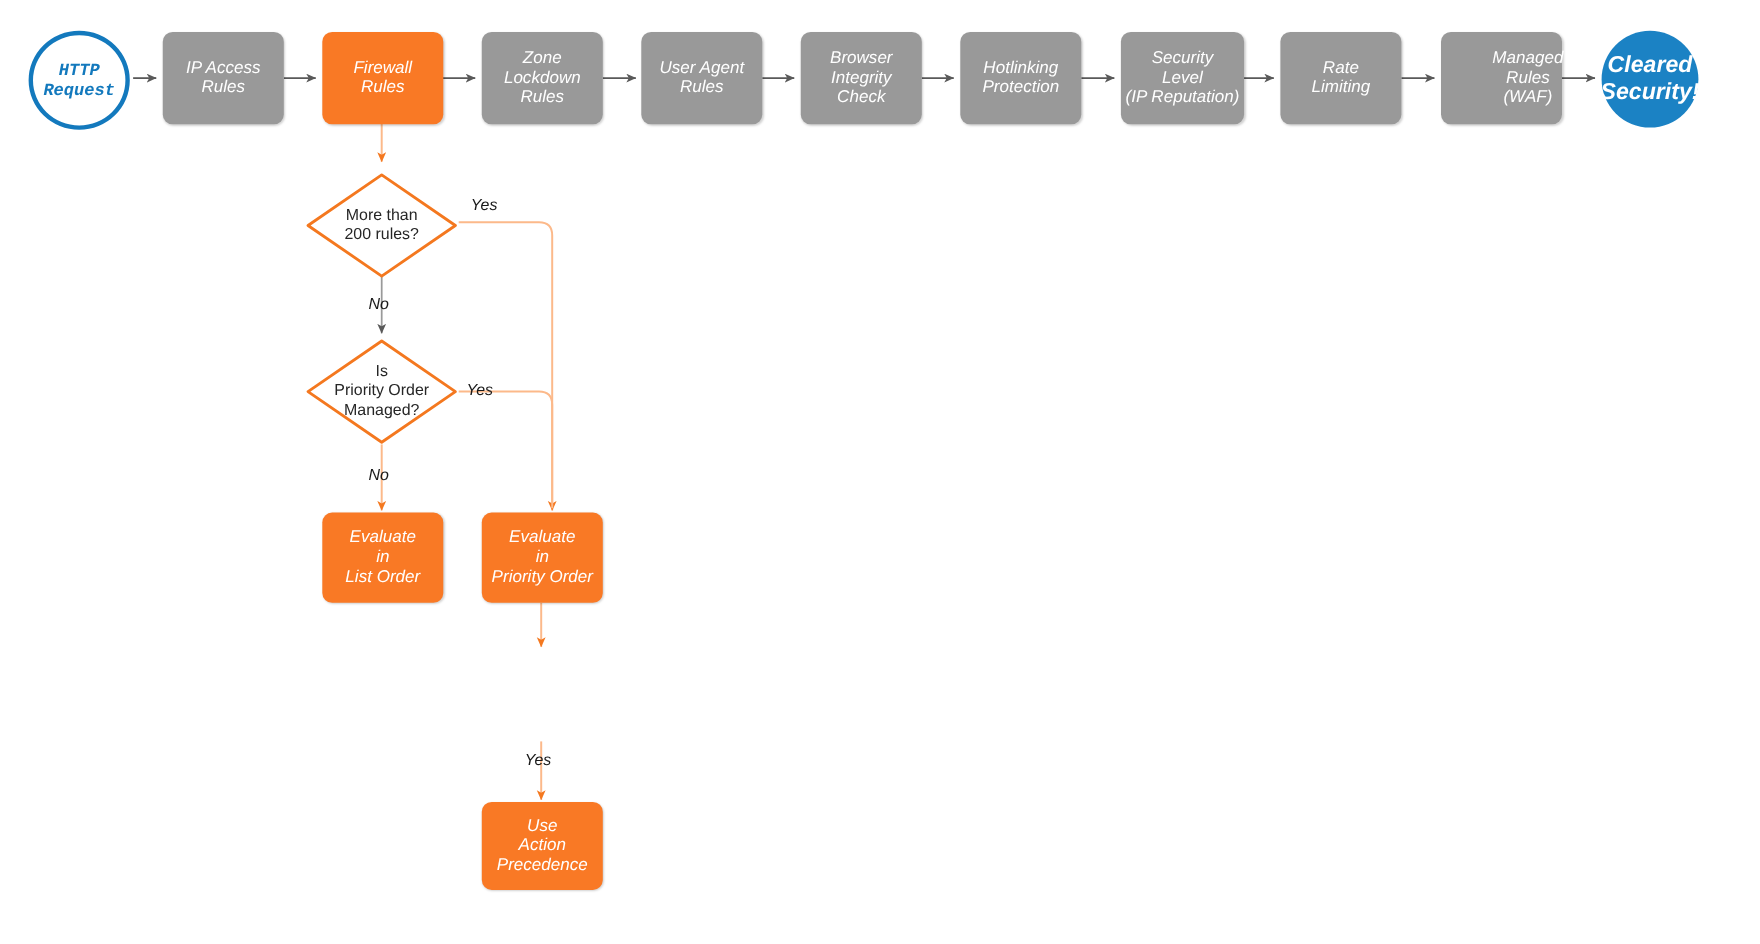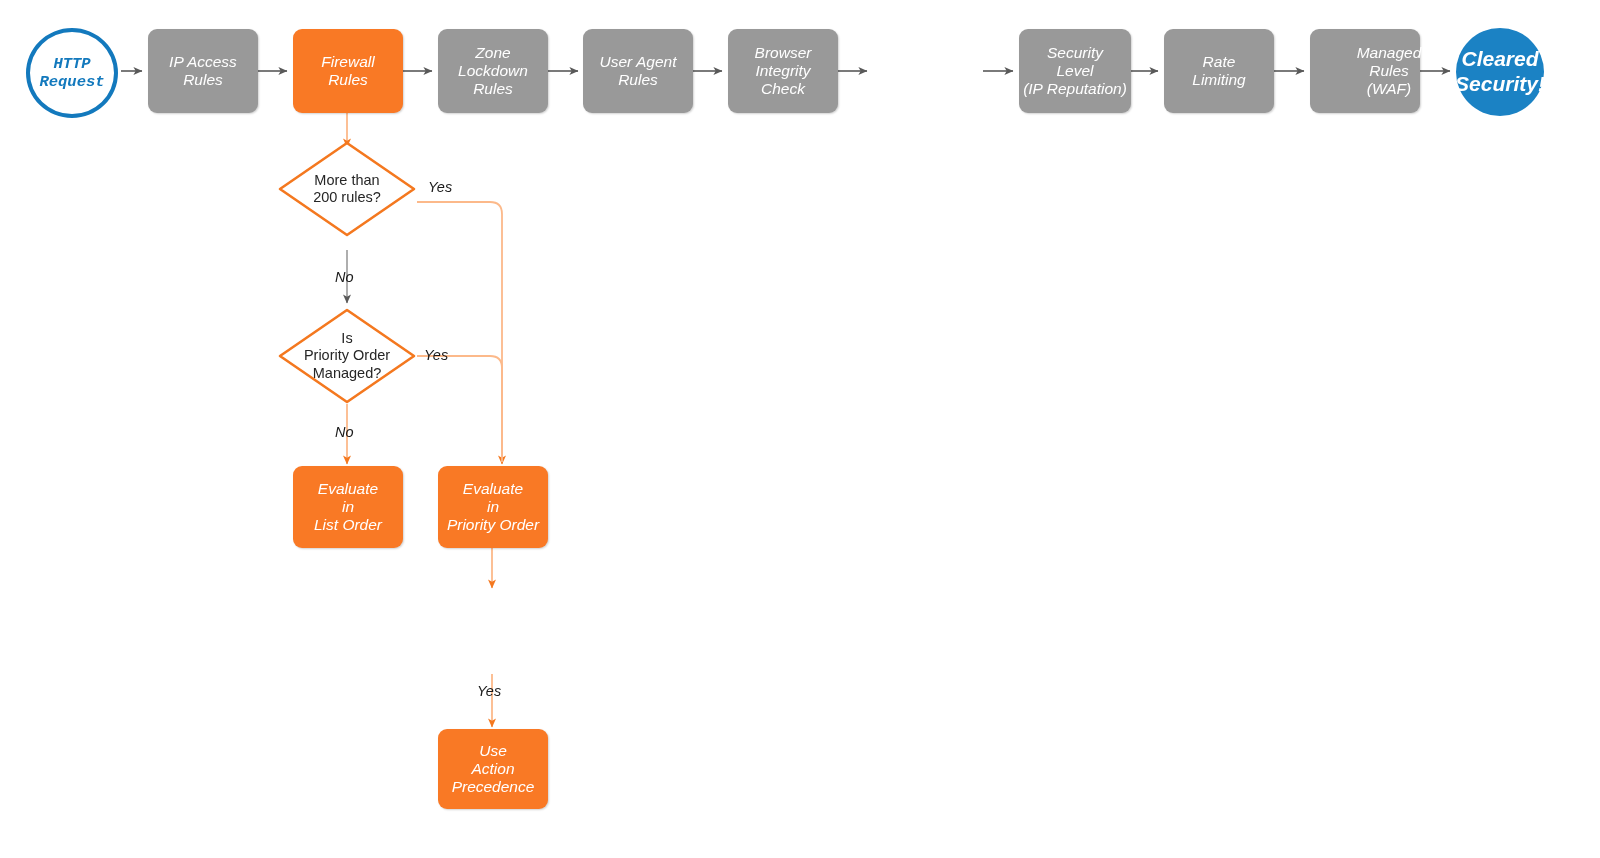--- a/index.html
+++ b/index.html
@@ -192,20 +192,26 @@
   </div>
 
   <div class="node box box-gray" style="left:728px; top:29px; width:110px; height:84px;">
     <span>
       <span>Browser</span><br>
       <span>Integrity</span><br>
       <span>Check</span>
     </span>
   </div>
 
+  <div class="node box box-gray" style="left:873px; top:29px; width:110px; height:84px;">
+    <span>
+      <span>Hotlinking</span><br>
+      <span>Protection</span>
+    </span>
+  </div>
 
   <div class="node box box-gray" style="left:1019px; top:29px; width:112px; height:84px;">
     <span>
       <span>Security</span><br>
       <span>Level</span><br>
       <span>(IP Reputation)</span>
     </span>
   </div>
 
   <div class="node box box-gray" style="left:1164px; top:29px; width:110px; height:84px;">
@@ -223,21 +229,21 @@
     </span>
   </div>
 
   <div class="node circle circle-end" style="left:1456px; top:28px; width:88px; height:88px;">
     <span>
       <span>Cleared</span><br>
       <span>Security!</span>
     </span>
   </div>
 
-  <div class="diamond" style="left:277px; top:140px; width:140px; height:98px;">
+  <div class="diamond" style="left:277px; top:156px; width:140px; height:98px;">
     <svg class="dshape" viewBox="0 0 140 98" preserveAspectRatio="none">
       <path d="M70,3 L137,49 L70,95 L3,49 Z" fill="#ffffff" stroke="#f4781f" stroke-width="2.6" stroke-linejoin="round"></path>
     </svg>
     <div class="dlabel">
       <span>
         <span>More than</span><br>
         <span>200 rules?</span>
       </span>
     </div>
   </div>

